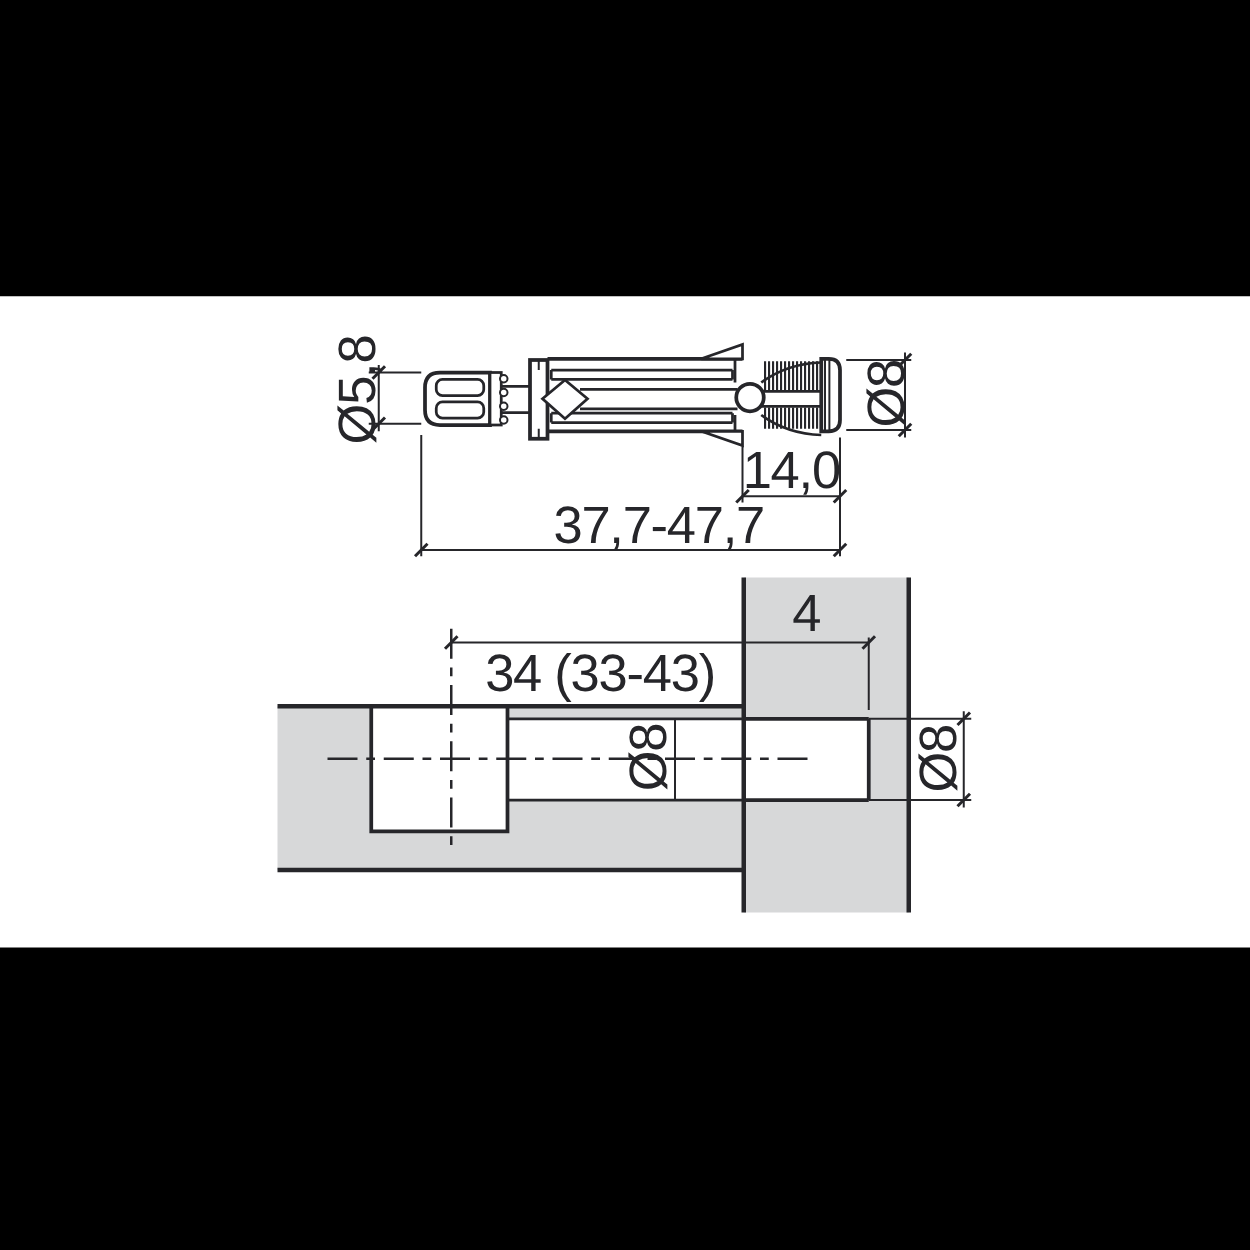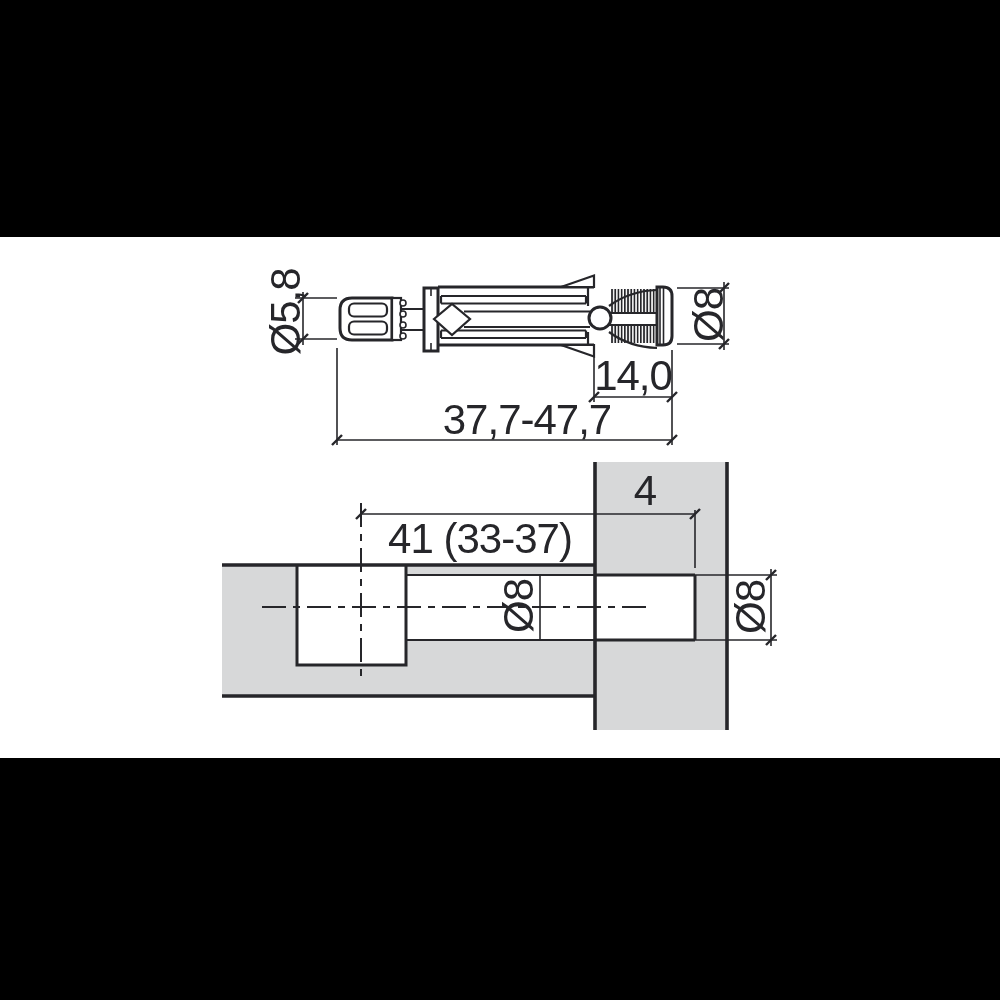--- a/index.html
+++ b/index.html
@@ -180,21 +180,21 @@
 
     <div class="dim-label rot" style="left:215px;top:55px;width:140px;height:40px;">Ø5,8</div>
 
     <div class="dim-label rot" style="left:663px;top:58px;width:90px;height:40px;">Ø8</div>
 
     <div class="dim-label" style="left:568px;top:118px;width:130px;height:42px;">14,0</div>
 
     <div class="dim-label" style="left:402px;top:162px;width:250px;height:42px;">37,7-47,7</div>
 
 
-    <div class="dim-label" style="left:345px;top:281px;width:270px;height:42px;">41 (33-37)</div>
+    <div class="dim-label" style="left:345px;top:281px;width:270px;height:42px;">34 (33-43)</div>
 
     <div class="dim-label" style="left:600px;top:233px;width:90px;height:42px;">4</div>
 
     <div class="dim-label rot" style="left:473px;top:349px;width:90px;height:40px;">Ø8</div>
 
     <div class="dim-label rot" style="left:705px;top:350px;width:90px;height:40px;">Ø8</div>
 
   </div>
 </div>
 

